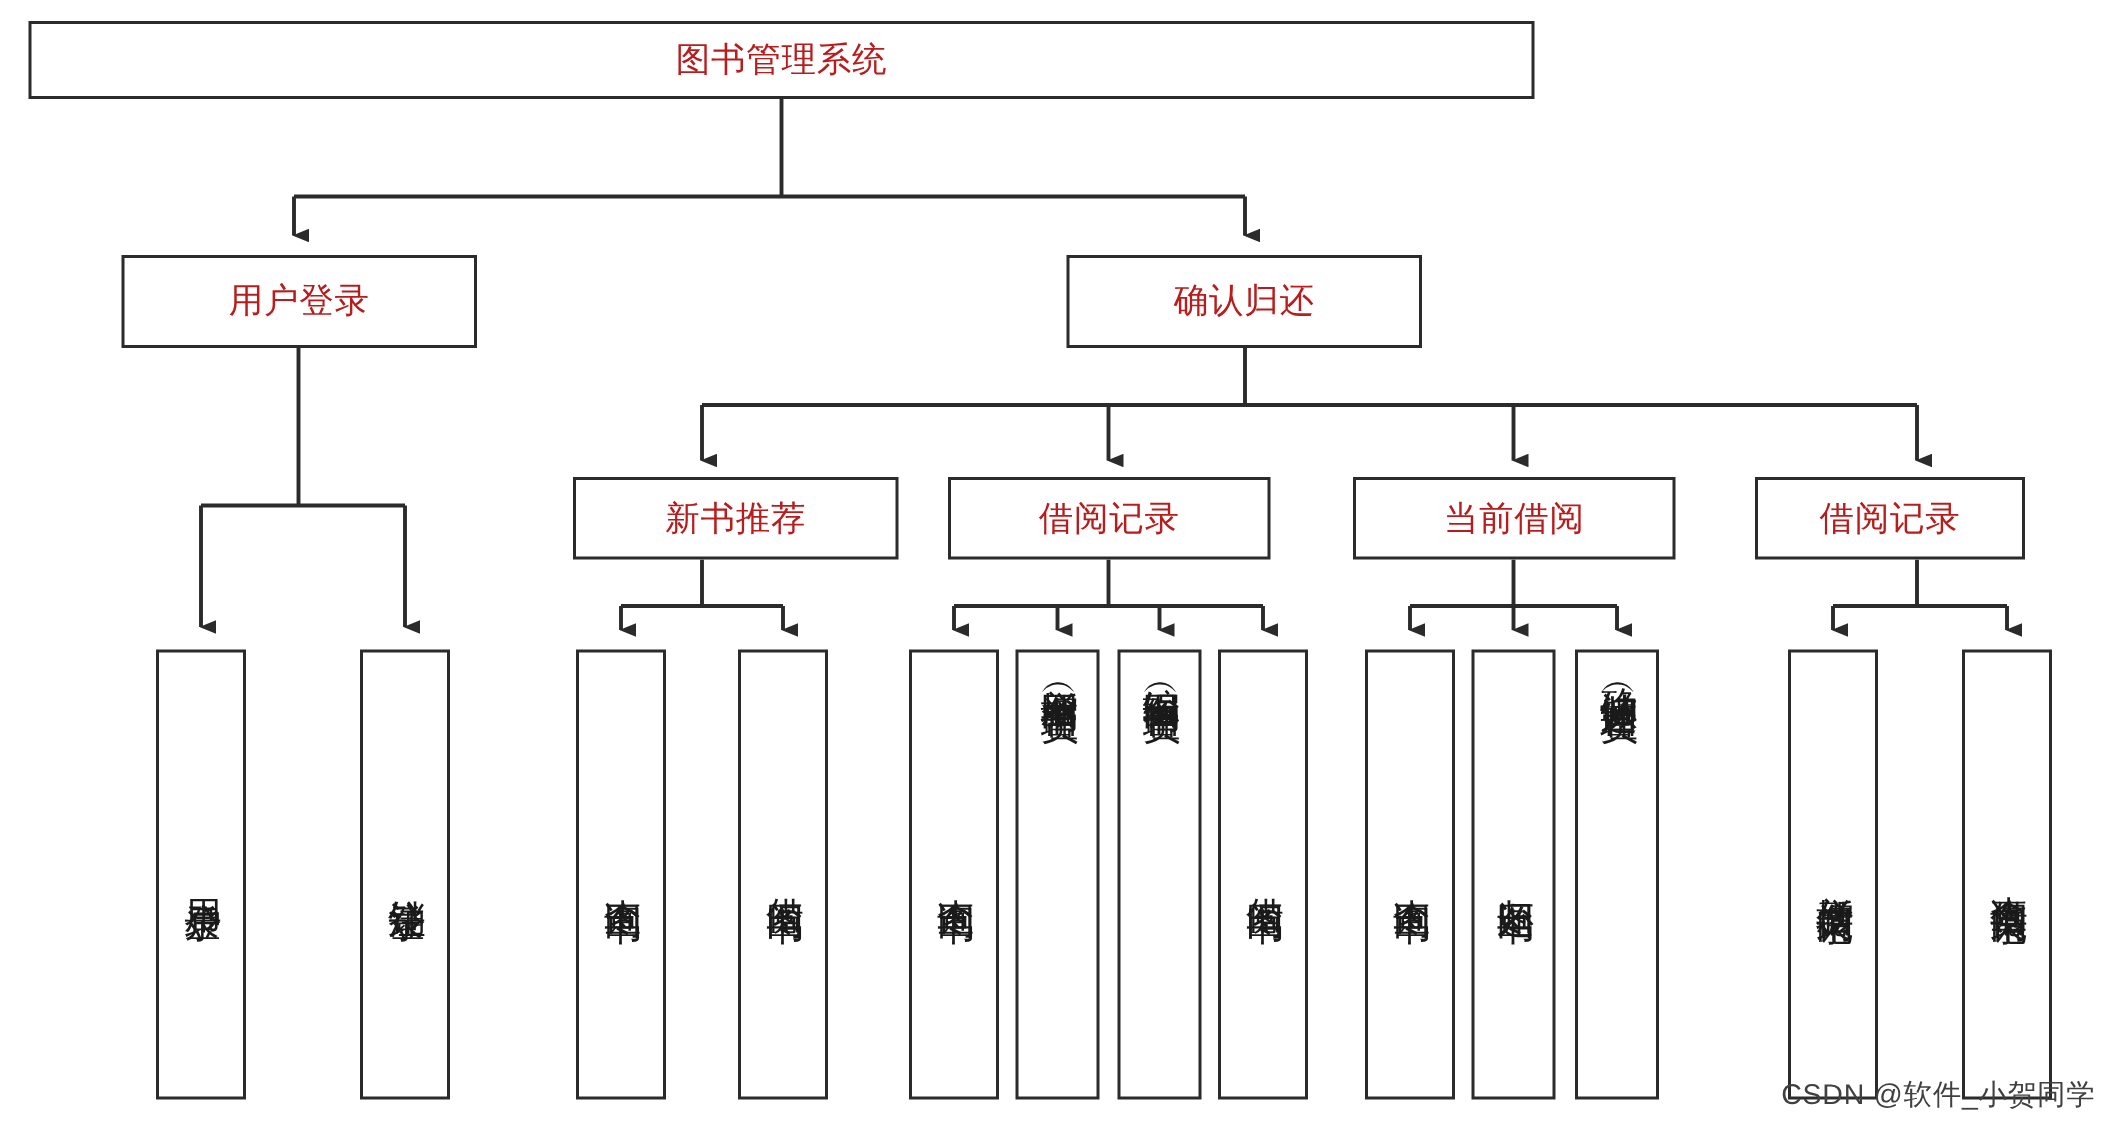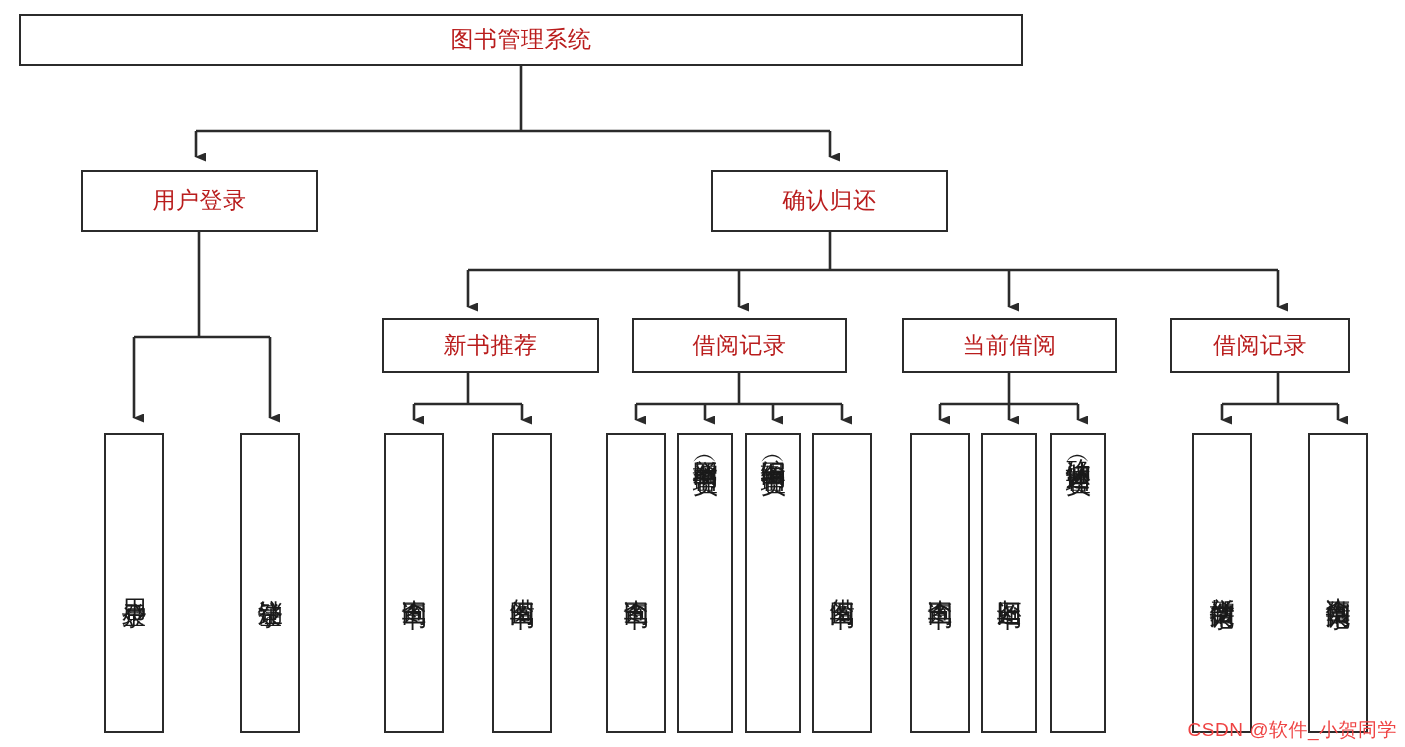--- a/index.html
+++ b/index.html
@@ -64,21 +64,21 @@
     align-items: flex-start;
   }
   .node-box.leaf.top-v .node-label-v {
     margin-top: 4px;
   }
   #watermark {
     position: absolute;
     right: 8px;
     bottom: 4px;
     font-size: 19px;
-    color: #ef4444;
+    color: #404040;
     white-space: nowrap;
     letter-spacing: 0.5px;
     pointer-events: none;
   }
 </style>
 </head>
 <body>
 
 <div id="diagram-root">
 

